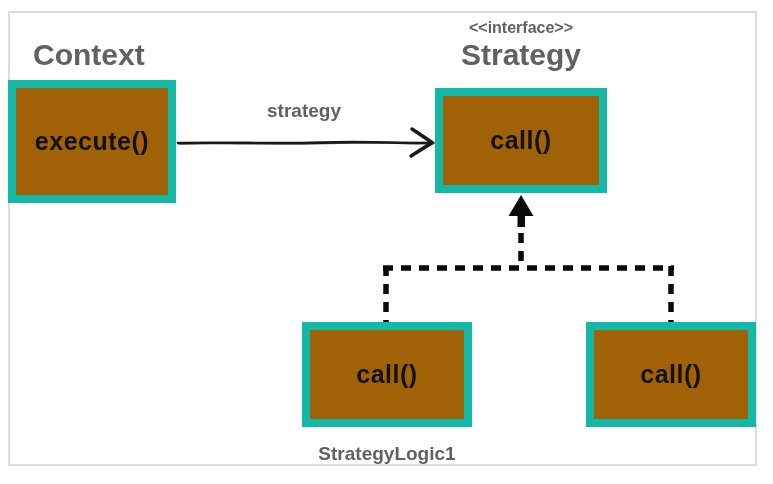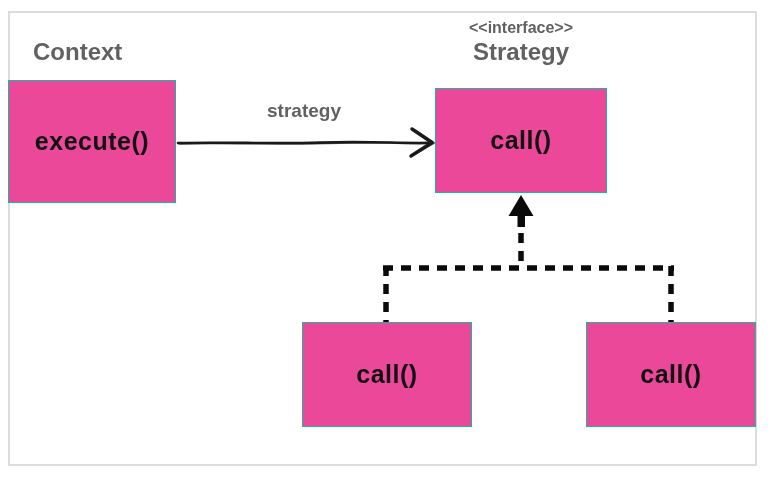--- a/index.html
+++ b/index.html
@@ -19,40 +19,40 @@
     position: absolute;
     left: 8px;
     top: 11px;
     width: 745px;
     height: 451px;
     border: 2px solid #dcdcdc;
     background: #ffffff;
   }
   .uml-box {
     position: absolute;
-    border: 1px solid #14b8a6;
-    background: #ec4899;
+    border: 8px solid #14b8a6;
+    background: #a16207;
     display: flex;
     align-items: center;
     justify-content: center;
     box-sizing: border-box;
   }
   .method-text {
     font-weight: bold;
     font-size: 25px;
     color: #111111;
     letter-spacing: 0.5px;
   }
   .node-label {
     position: absolute;
     font-weight: bold;
     color: #616161;
     white-space: nowrap;
   }
-  .title-label { font-size: 24px; }
+  .title-label { font-size: 30px; }
   .stereotype-label { font-size: 16px; }
   .small-label { font-size: 19px; }
   .edge-label {
     position: absolute;
     font-weight: bold;
     font-size: 19px;
     color: #616161;
     text-align: center;
   }
   .centered { text-align: center; }
@@ -84,20 +84,21 @@
   <div class="node-label title-label centered" style="left:435px; top:38px; width:172px;">Strategy</div>
   <div class="uml-box" id="box-strategy">
     <span class="method-text">call()</span>
   </div>
 
   <div class="edge-label" style="left:214px; top:100px; width:180px;">strategy</div>
 
   <div class="uml-box" id="box-logic1">
     <span class="method-text">call()</span>
   </div>
+  <div class="node-label small-label centered" style="left:302px; top:443px; width:170px;">StrategyLogic1</div>
 
   <div class="uml-box" id="box-logic2">
     <span class="method-text">call()</span>
   </div>
 
   <svg class="connectors" width="773" height="484" viewBox="0 0 773 484">
 
     <g>
       <path d="M178,143 C 230,141.8 270,144.2 320,142.6 S 400,143.6 430,142.8" fill="none" stroke="#1a1a1a" stroke-width="2.6" stroke-linecap="round"></path>
       <path d="M179,144.3 C 235,142.6 285,145 340,143.4 S 405,144.6 428,143.8" fill="none" stroke="#1a1a1a" stroke-width="1.2" opacity="0.55" stroke-linecap="round"></path>

